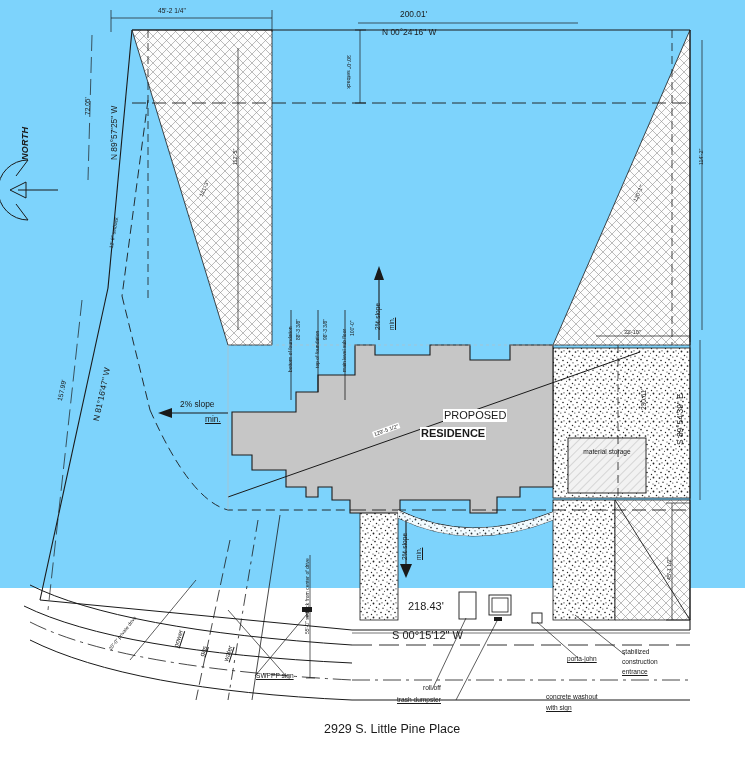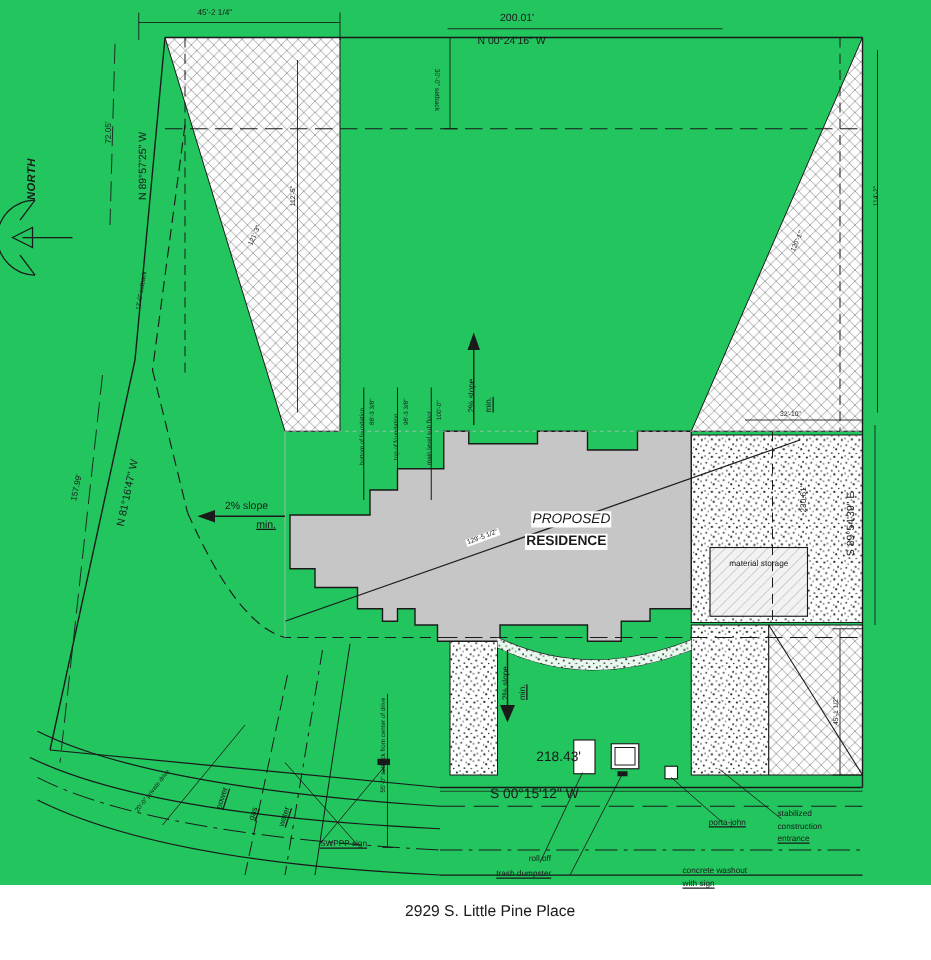--- a/index.html
+++ b/index.html
@@ -1,18 +1,18 @@
 <!DOCTYPE html>
 <html><head>
 <meta charset="utf-8">
 <style>
   html,body{margin:0;padding:0;background:#fff;}
   body{width:745px;height:768px;overflow:hidden;
        font-family:"Liberation Sans",sans-serif;color:#111;}
-  #sheet{position:relative;width:745px;height:708px;background:#22c55e;}
+  #sheet{position:relative;width:745px;height:588px;background:#7dd3fc;}
   svg{position:absolute;left:0;top:0;}
   .lbl{position:absolute;font-family:"Liberation Sans",sans-serif;
        color:#1a1a1a;white-space:nowrap;line-height:1.15;}
   .tiny{font-size:5.4px;}
   .xtiny{font-size:5px;}
   .sm{font-size:6.6px;}
   .md{font-size:8.4px;}
   .lg{font-size:11px;}
   .title{font-size:12.5px;text-align:center;}
   .ital{font-style:italic;font-weight:bold;font-size:9px;letter-spacing:.3px;}
@@ -226,26 +226,26 @@
   <div class="lbl sm u" style="left:388px;top:330px;transform:rotate(-90deg);transform-origin:left top;">min.</div>
 
   <div class="lbl md" style="left:180px;top:400px;">2% slope</div>
   <div class="lbl md u" style="left:205px;top:415px;">min.</div>
 
   <div class="lbl sm" style="left:401px;top:560px;transform:rotate(-90deg);transform-origin:left top;">2% slope</div>
   <div class="lbl sm u" style="left:415px;top:560px;transform:rotate(-90deg);transform-origin:left top;">min.</div>
 
   <div class="lbl tiny wbg" style="left:372px;top:432px;transform:rotate(-20deg);transform-origin:left top;">129'-5 1/2"</div>
 
-  <div class="lbl lg wbg" style="left:425px;top:409px;font-style:italic;">PROPOSED</div>
+  <div class="lbl lg wbg" style="left:443px;top:409px;">PROPOSED</div>
   <div class="lbl lg wbg" style="left:420px;top:427px;font-weight:bold;">RESIDENCE</div>
 
   <div class="lbl sm ctr" style="left:578px;top:448px;width:58px;">material storage</div>
 
-  <div class="lbl lg" style="left:429px;top:600px;text-align:right;">218.43'</div>
+  <div class="lbl lg" style="left:408px;top:600px;text-align:right;">218.43'</div>
   <div class="lbl lg" style="left:392px;top:629px;">S 00°15'12" W</div>
 
   <div class="lbl xtiny" style="left:305px;top:634px;transform:rotate(-90deg);transform-origin:left top;">55'-0" setback from center of drive</div>
 
   <div class="lbl sm u" style="left:172px;top:646px;transform:rotate(-72deg);transform-origin:left top;">power</div>
   <div class="lbl sm u" style="left:198px;top:655px;transform:rotate(-72deg);transform-origin:left top;">gas</div>
   <div class="lbl sm u" style="left:222px;top:660px;transform:rotate(-72deg);transform-origin:left top;">water</div>
 
   <div class="lbl xtiny" style="left:108px;top:648px;transform:rotate(-52deg);transform-origin:left top;">20'-0" private drive</div>
 

